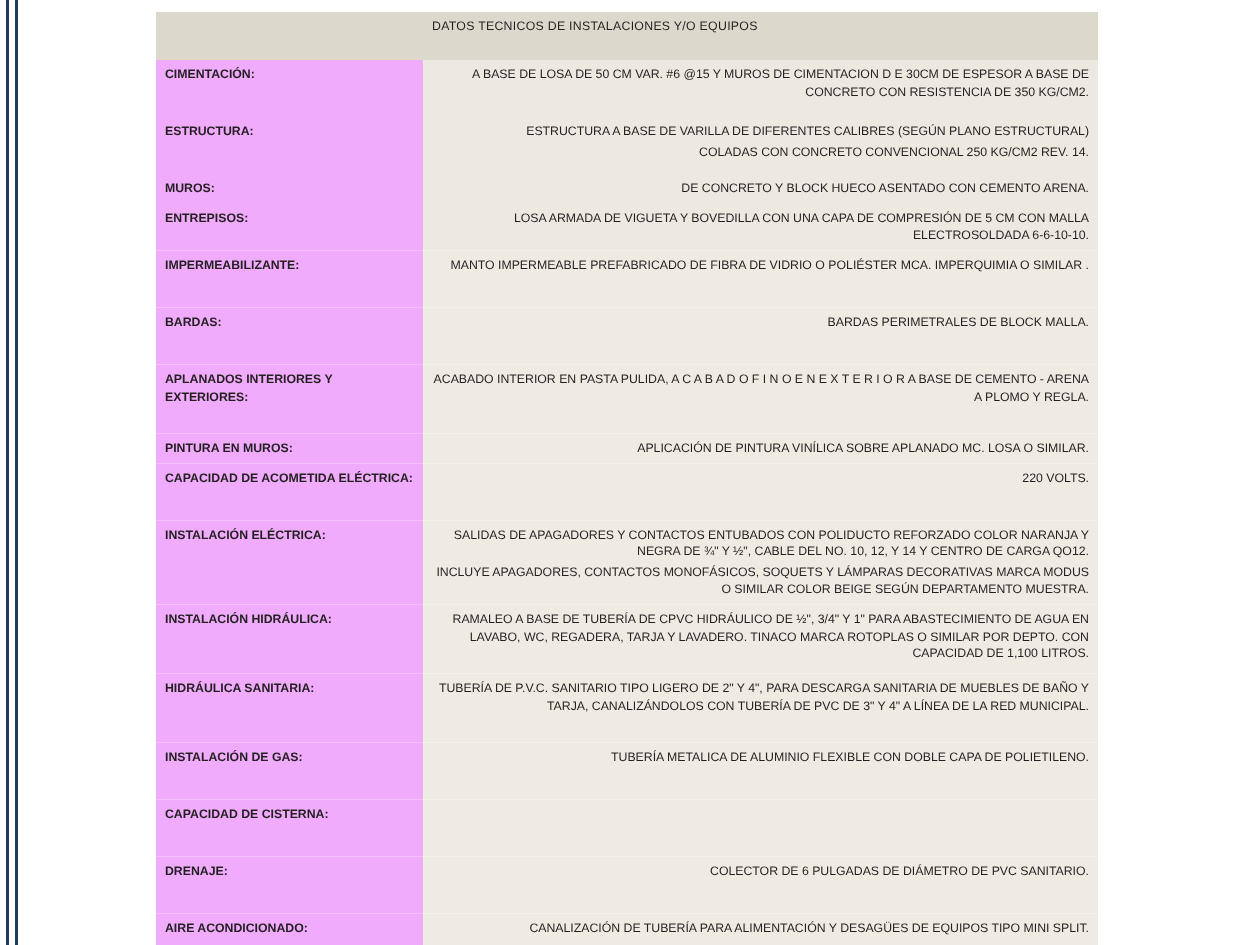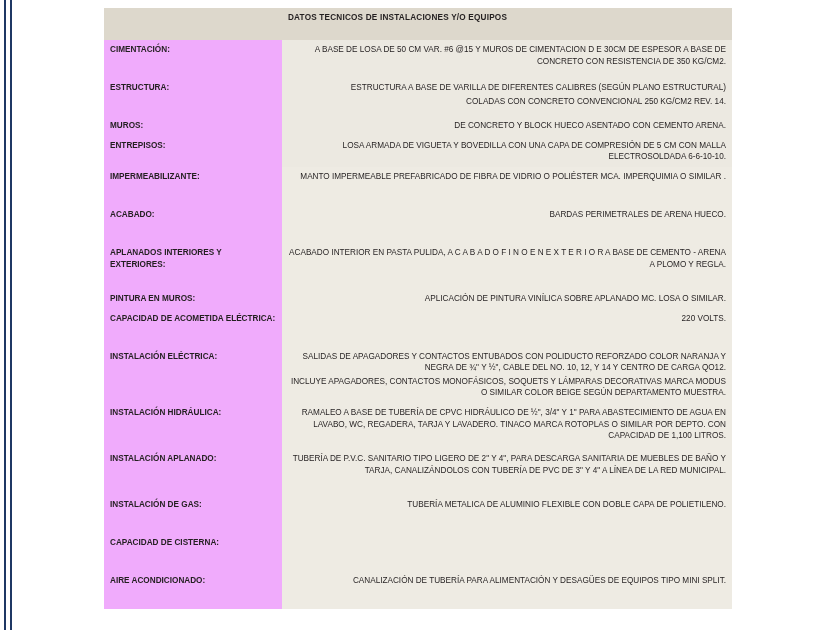--- a/index.html
+++ b/index.html
@@ -49,21 +49,21 @@
     font-size: 8.2px;
     line-height: 1.42;
     color: #231f20;
     border: 0;
   }
   .band-head td {
     background: #ddd8cc;
     height: 24px;
   }
   .head-title {
-    font-weight: bold;
+    font-weight: normal;
     font-size: 9.6px;
     letter-spacing: .2px;
     color: #231f20;
     padding-top: 6px;
     margin-top: 32px;
   }
   .lbl {
     background: #f0abfc;
     font-size: 8.2px;
     font-weight: bold;
@@ -132,23 +132,23 @@
         </tr>
 
         <tr>
           <td class="lbl tall">IMPERMEABILIZANTE:</td>
           <td class="val soft">
             <p>MANTO IMPERMEABLE PREFABRICADO DE FIBRA DE VIDRIO O POLIÉSTER MCA. IMPERQUIMIA O SIMILAR .</p>
           </td>
         </tr>
 
         <tr>
-          <td class="lbl tall">ACABADO:</td>
-          <td class="val soft">
-            <p>BARDAS PERIMETRALES DE ARENA HUECO.</p>
+          <td class="lbl tall">BARDAS:</td>
+          <td class="val soft">
+            <p>BARDAS PERIMETRALES DE BLOCK MALLA.</p>
           </td>
         </tr>
 
         <tr>
           <td class="lbl tall2">APLANADOS INTERIORES Y EXTERIORES:</td>
           <td class="val soft">
             <p class="nowrapish">ACABADO INTERIOR EN PASTA PULIDA, A C A B A D O F I N O E N E X T E R I O R A BASE DE CEMENTO - ARENA A PLOMO Y REGLA.</p>
           </td>
         </tr>
 
@@ -175,38 +175,44 @@
         </tr>
 
         <tr>
           <td class="lbl tall2">INSTALACIÓN HIDRÁULICA:</td>
           <td class="val soft">
             <p>RAMALEO A BASE DE TUBERÍA DE CPVC HIDRÁULICO DE ½", 3/4" Y 1" PARA ABASTECIMIENTO DE AGUA EN LAVABO, WC, REGADERA, TARJA Y LAVADERO. TINACO MARCA ROTOPLAS O SIMILAR POR DEPTO. CON CAPACIDAD DE 1,100 LITROS.</p>
           </td>
         </tr>
 
         <tr>
-          <td class="lbl tall2">INSTALACIÓN APLANADO:</td>
+          <td class="lbl tall2">HIDRÁULICA SANITARIA:</td>
           <td class="val soft">
             <p>TUBERÍA DE P.V.C. SANITARIO TIPO LIGERO DE 2" Y 4", PARA DESCARGA SANITARIA DE MUEBLES DE BAÑO Y TARJA, CANALIZÁNDOLOS CON TUBERÍA DE PVC DE 3" Y 4" A LÍNEA DE LA RED MUNICIPAL.</p>
           </td>
         </tr>
 
         <tr>
           <td class="lbl tall">INSTALACIÓN DE GAS:</td>
           <td class="val soft">
             <p>TUBERÍA METALICA DE ALUMINIO FLEXIBLE CON DOBLE CAPA DE POLIETILENO.</p>
           </td>
         </tr>
 
         <tr>
           <td class="lbl tall">CAPACIDAD DE CISTERNA:</td>
           <td class="val soft"></td>
         </tr>
 
+        <tr>
+          <td class="lbl tall">DRENAJE:</td>
+          <td class="val soft">
+            <p>COLECTOR DE 6 PULGADAS DE DIÁMETRO DE PVC SANITARIO.</p>
+          </td>
+        </tr>
 
         <tr>
           <td class="lbl tall">AIRE ACONDICIONADO:</td>
           <td class="val soft">
             <p>CANALIZACIÓN DE TUBERÍA PARA ALIMENTACIÓN Y DESAGÜES DE EQUIPOS TIPO MINI SPLIT.</p>
           </td>
         </tr>
 
       </tbody>
     </table>

